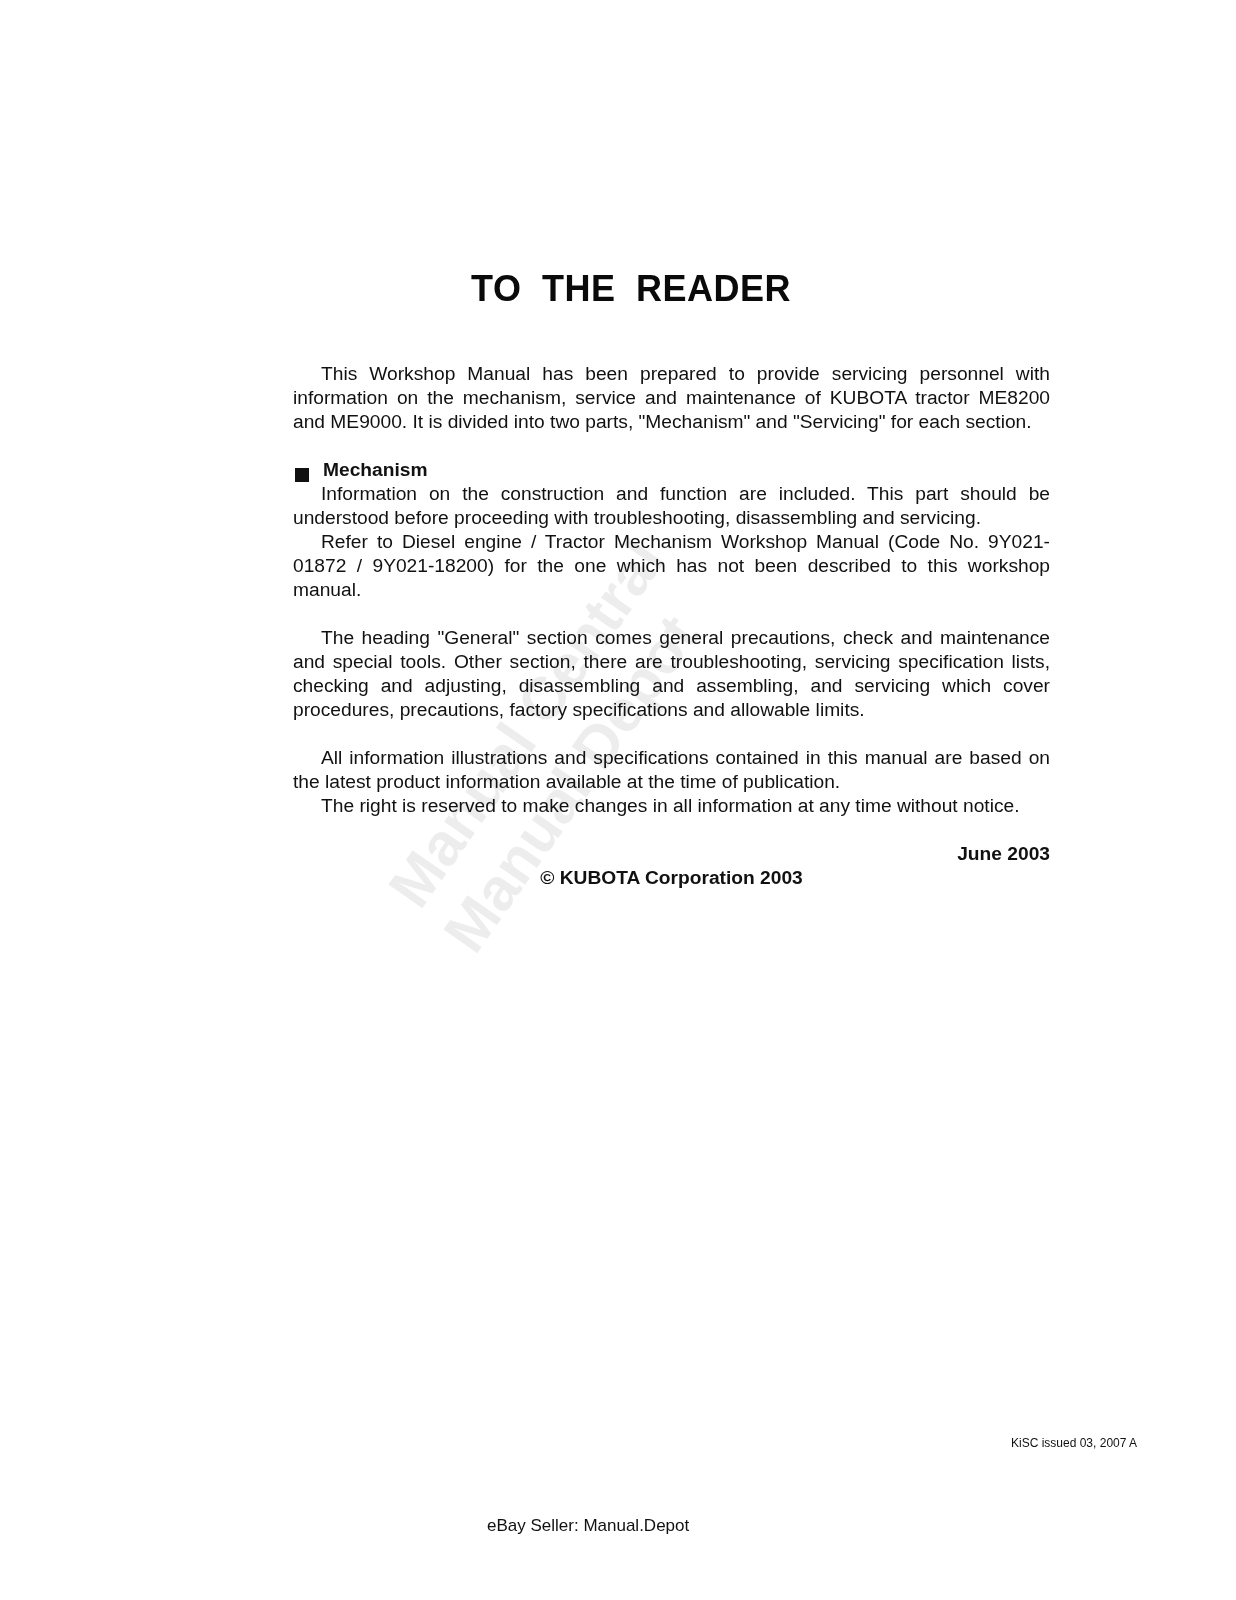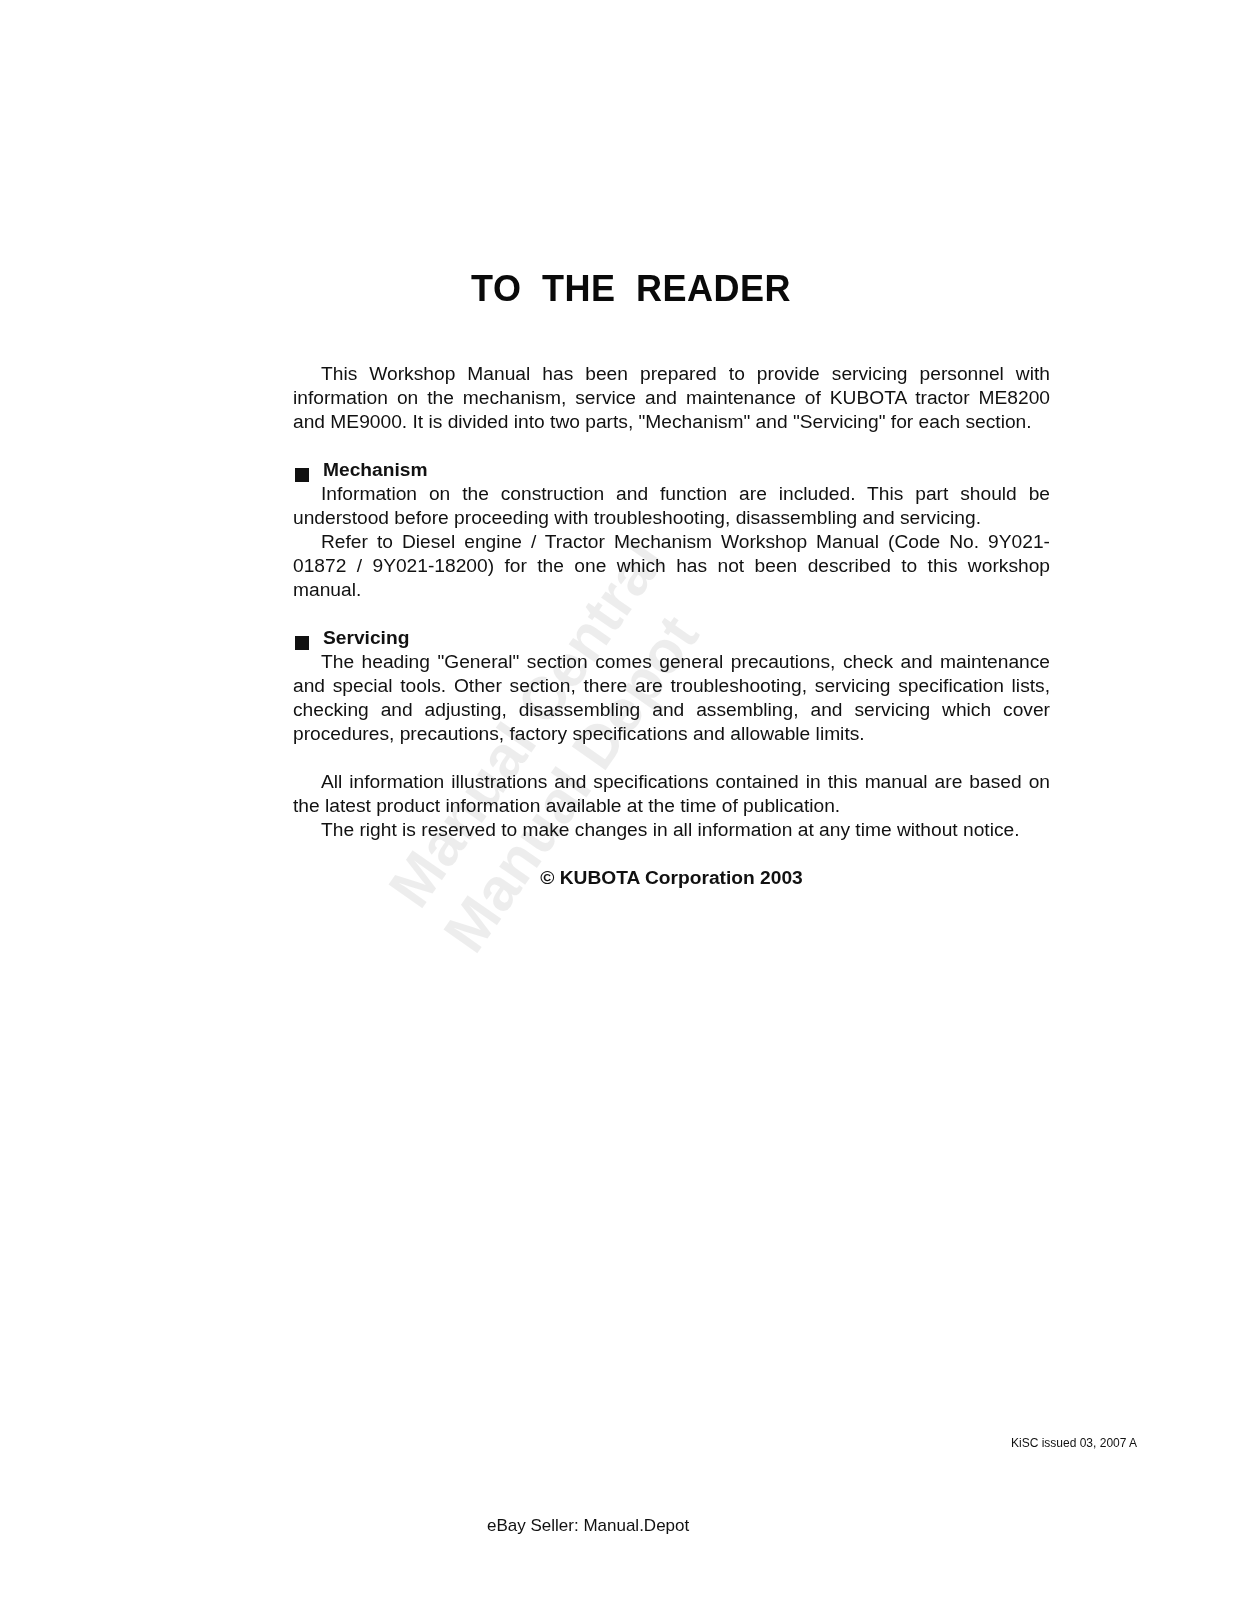--- a/index.html
+++ b/index.html
@@ -110,29 +110,26 @@
     <p class="section-heading">
       <span class="square-icon"></span>
       <span>Mechanism</span>
     </p>
     <p class="para">Information on the construction and function are included. This part should be understood before proceeding with troubleshooting, disassembling and servicing.</p>
     <p class="para">Refer to Diesel engine / Tractor Mechanism Workshop Manual (Code No. 9Y021-01872 / 9Y021-18200) for the one which has not been described to this workshop manual.</p>
   </div>
   <div class="gap"></div>
 
   <div>
-    <p class="section-heading">
-      <span class="square-icon"></span>
-      <span>Servicing</span>
-    </p>
     <p class="para">The heading "General" section comes general precautions, check and maintenance and special tools.  Other section, there are troubleshooting, servicing specification lists, checking and adjusting, disassembling and assembling, and servicing which cover procedures, precautions, factory specifications and allowable limits.</p>
   </div>
   <div class="gap"></div>
 
   <p class="para">All information illustrations and specifications contained in this manual are based on the latest product information available at the time of publication.</p>
   <p class="para">The right is reserved to make changes in all information at any time without notice.</p>
   <div class="gap"></div>
 
+  <p class="date-line">June 2003</p>
   <p class="copyright">© KUBOTA Corporation 2003</p>
 </div>
 
 <div class="footer-center">eBay Seller: Manual.Depot</div>
 <div class="footer-right">KiSC issued 03, 2007 A</div>
 
 </body></html>

